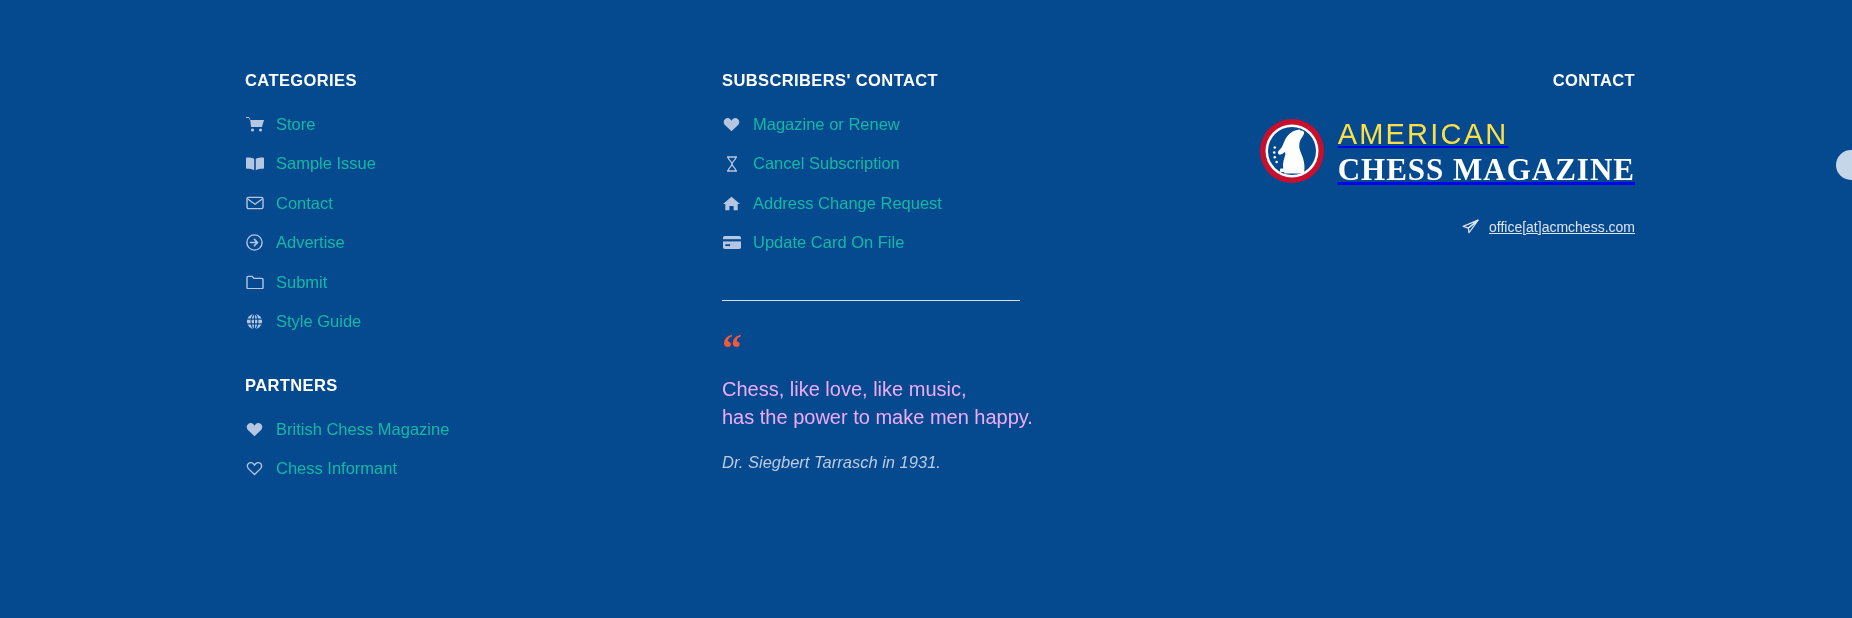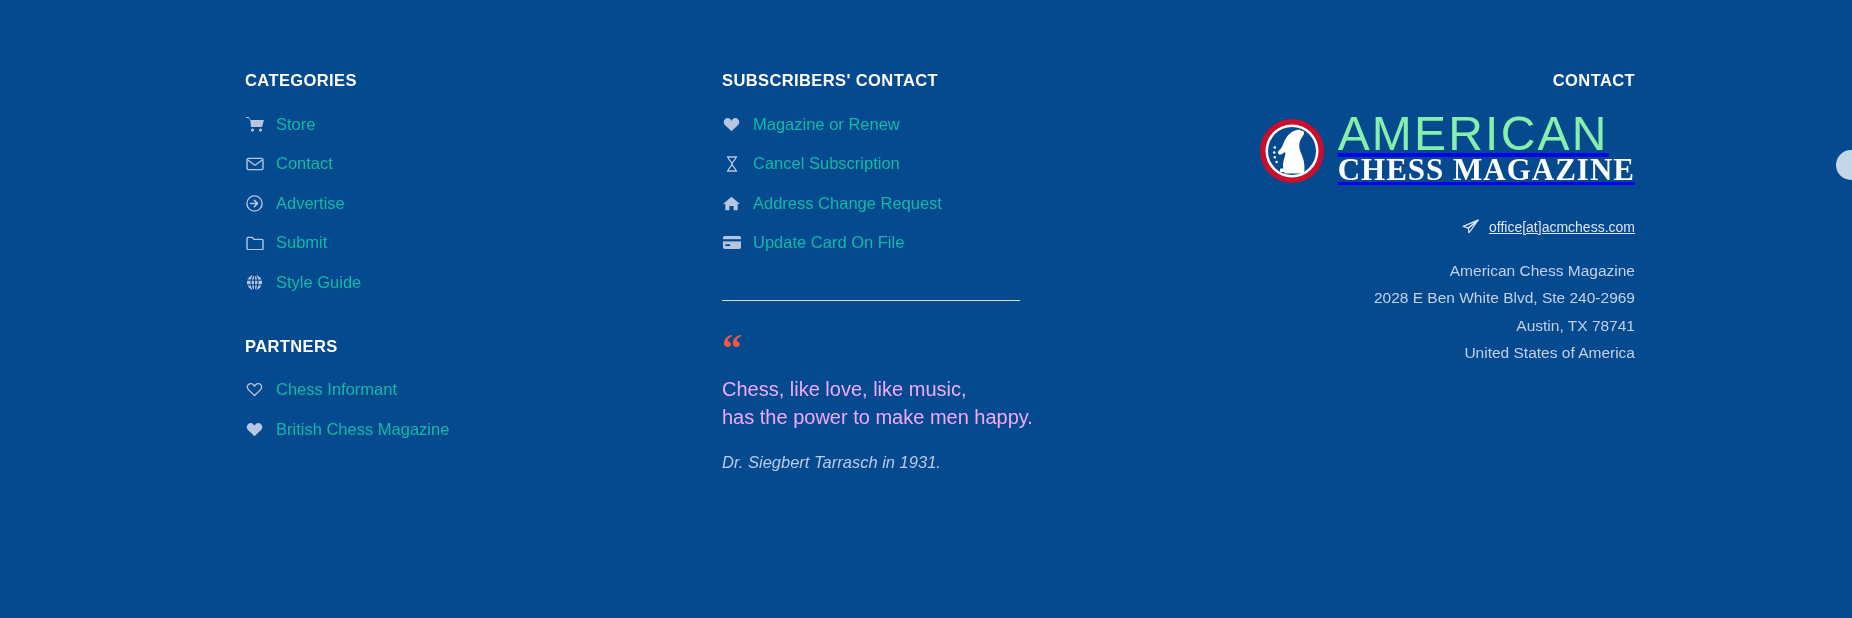--- a/index.html
+++ b/index.html
@@ -116,23 +116,23 @@
     height: 68px;
     flex: 0 0 68px;
     margin-right: 12px;
     position: relative;
   }
   .logo-text {
     text-align: left;
     line-height: 1;
   }
   .logo-line1 {
-    font-size: 48px;
+    font-size: 29px;
     letter-spacing: 2.2px;
-    color: #86efac;
+    color: #fde047;
     font-family: "Liberation Sans", sans-serif;
     font-weight: 300;
     display: block;
     line-height: 38px;
   }
   .logo-line2 {
     font-size: 31px;
     letter-spacing: 1px;
     color: #ffffff;
     font-family: "Liberation Serif", serif;
@@ -191,20 +191,31 @@
                   <circle cx="6.5" cy="14" r="1.6"></circle>
                   <circle cx="14.5" cy="14" r="1.6"></circle>
                 </svg>
             </span>
             <span class="txt">Store</span>
           </a>
         </li>
         <li>
           <a class="lnk" href="#">
             <span class="ico">
+              <svg width="18" height="14" viewBox="0 0 18 14" fill="#b5c6e2">
+                  <path d="M8.2 2.1C6.6.9 4.3.4 1 .6 .4.6 0 1 0 1.6v9.2c0 .6.5 1 1.1 1 3.1-.1 5.4.4 7.1 1.5V2.1z"></path>
+                  <path d="M9.8 2.1c1.6-1.2 3.9-1.7 7.2-1.5.6 0 1 .4 1 1v9.2c0 .6-.5 1-1.1 1-3.1-.1-5.4.4-7.1 1.5V2.1z"></path>
+                </svg>
+            </span>
+            <span class="txt">Sample Issue</span>
+          </a>
+        </li>
+        <li>
+          <a class="lnk" href="#">
+            <span class="ico">
               <svg width="18" height="14" viewBox="0 0 18 14" fill="none" stroke="#b5c6e2" stroke-width="1.4">
                   <rect x="1" y="1.4" width="16" height="11.2" rx="1.6"></rect>
                   <path d="M1.8 3 9 8.2 16.2 3"></path>
                 </svg>
             </span>
             <span class="txt">Contact</span>
           </a>
         </li>
         <li>
           <a class="lnk" href="#">
@@ -241,35 +252,35 @@
             <span class="txt">Style Guide</span>
           </a>
         </li>
       </ul>
 
       <h3 class="heading partners-heading">PARTNERS</h3>
       <ul class="links">
         <li>
           <a class="lnk" href="#">
             <span class="ico">
+              <svg width="17" height="15" viewBox="0 0 17 15" fill="#b5c6e2">
+                  <path d="M8.5 14.2 1.9 7.9C.2 6.2.3 3.4 2.2 1.9 3.9.6 6.3 1 7.6 2.6l.9 1.1.9-1.1C10.7 1 13.1.6 14.8 1.9c1.9 1.5 2 4.3.3 6z"></path>
+                </svg>
+            </span>
+            <span class="txt">British Chess Magazine</span>
+          </a>
+        </li>
+        <li>
+          <a class="lnk" href="#">
+            <span class="ico">
               <svg width="17" height="15" viewBox="0 0 17 15" fill="none" stroke="#b5c6e2" stroke-width="1.3">
                   <path d="M8.5 13.5 2.4 7.6C.9 6.1 1 3.6 2.7 2.3 4.2 1.1 6.4 1.5 7.6 3l.9 1.1L9.4 3c1.2-1.5 3.4-1.9 4.9-.7 1.7 1.3 1.8 3.8.3 5.3z"></path>
                 </svg>
             </span>
             <span class="txt">Chess Informant</span>
-          </a>
-        </li>
-        <li>
-          <a class="lnk" href="#">
-            <span class="ico">
-              <svg width="17" height="15" viewBox="0 0 17 15" fill="#b5c6e2">
-                  <path d="M8.5 14.2 1.9 7.9C.2 6.2.3 3.4 2.2 1.9 3.9.6 6.3 1 7.6 2.6l.9 1.1.9-1.1C10.7 1 13.1.6 14.8 1.9c1.9 1.5 2 4.3.3 6z"></path>
-                </svg>
-            </span>
-            <span class="txt">British Chess Magazine</span>
           </a>
         </li>
       </ul>
     </div>
 
     <div class="col col-subs">
       <h3 class="heading">SUBSCRIBERS' CONTACT</h3>
       <ul class="links">
         <li>
           <a class="lnk" href="#">
@@ -353,24 +364,18 @@
       <a class="email-row" href="#">
         <span class="ico">
           <svg width="17" height="15" viewBox="0 0 17 15" fill="none" stroke="#dde5f2" stroke-width="1.25" stroke-linejoin="round">
               <path d="M16 1.2 1.2 7.4l5.2 1.7L16 1.2z"></path>
               <path d="M16 1.2 6.4 9.1l.5 4.6 2.6-3.3L16 1.2z"></path>
             </svg>
         </span>
         <span>office[at]acmchess.com</span>
       </a>
 
-      <div class="addr">
-        <div>American Chess Magazine</div>
-        <div>2028 E Ben White Blvd, Ste 240-2969</div>
-        <div>Austin, TX 78741</div>
-        <div>United States of America</div>
-      </div>
     </div>
 
   </div>
 
   <div class="edge-widget"></div>
 </div>
 
 </body></html>

